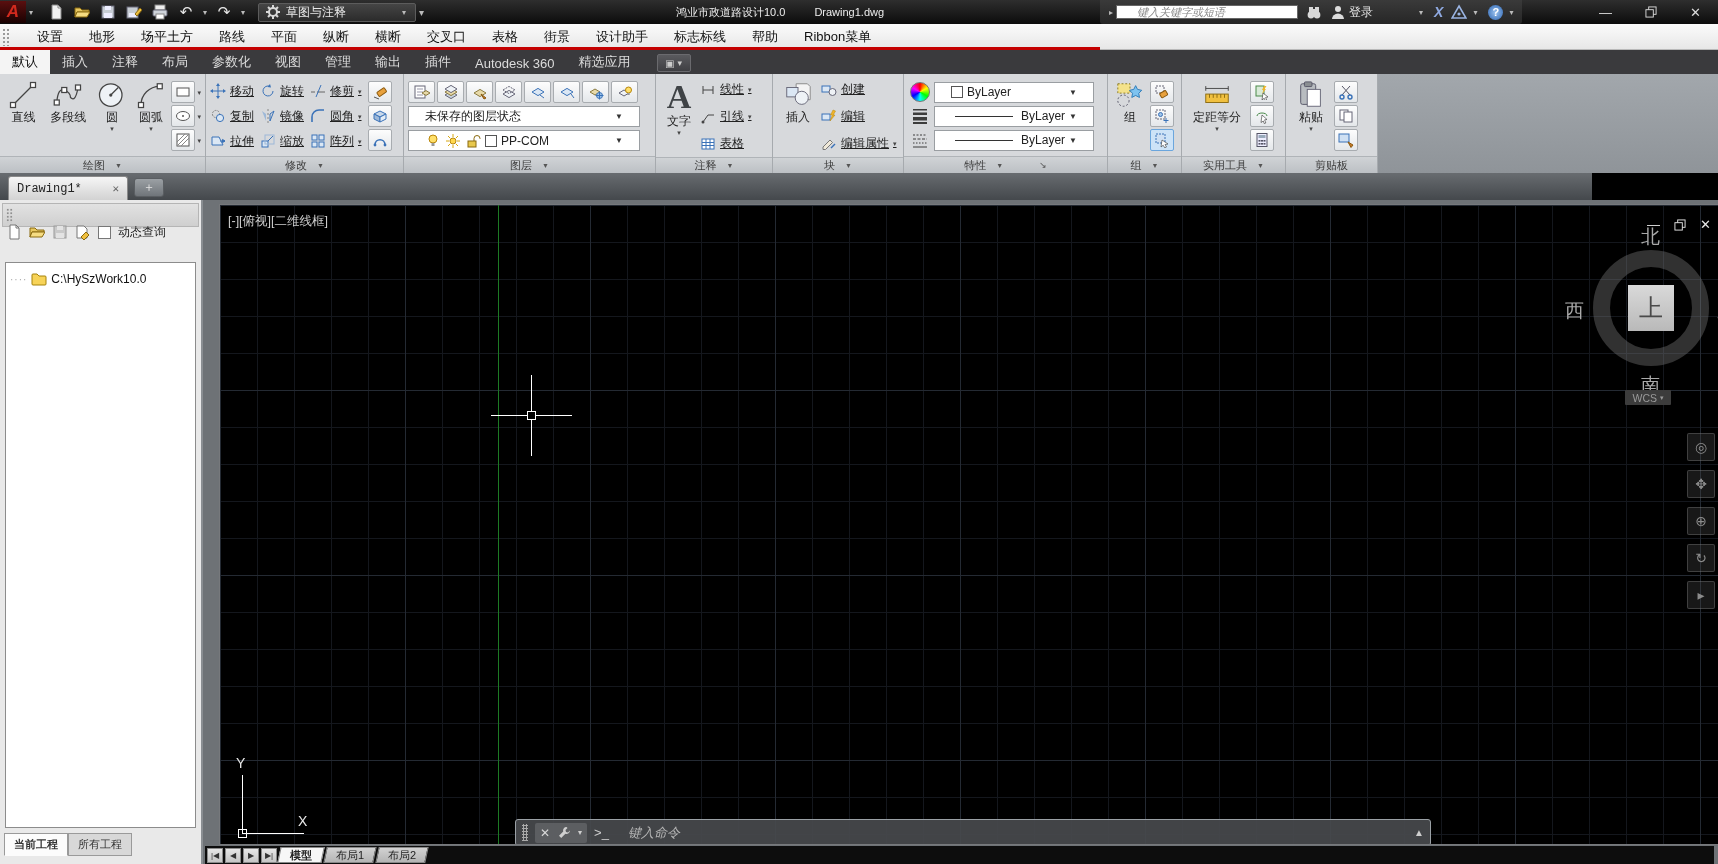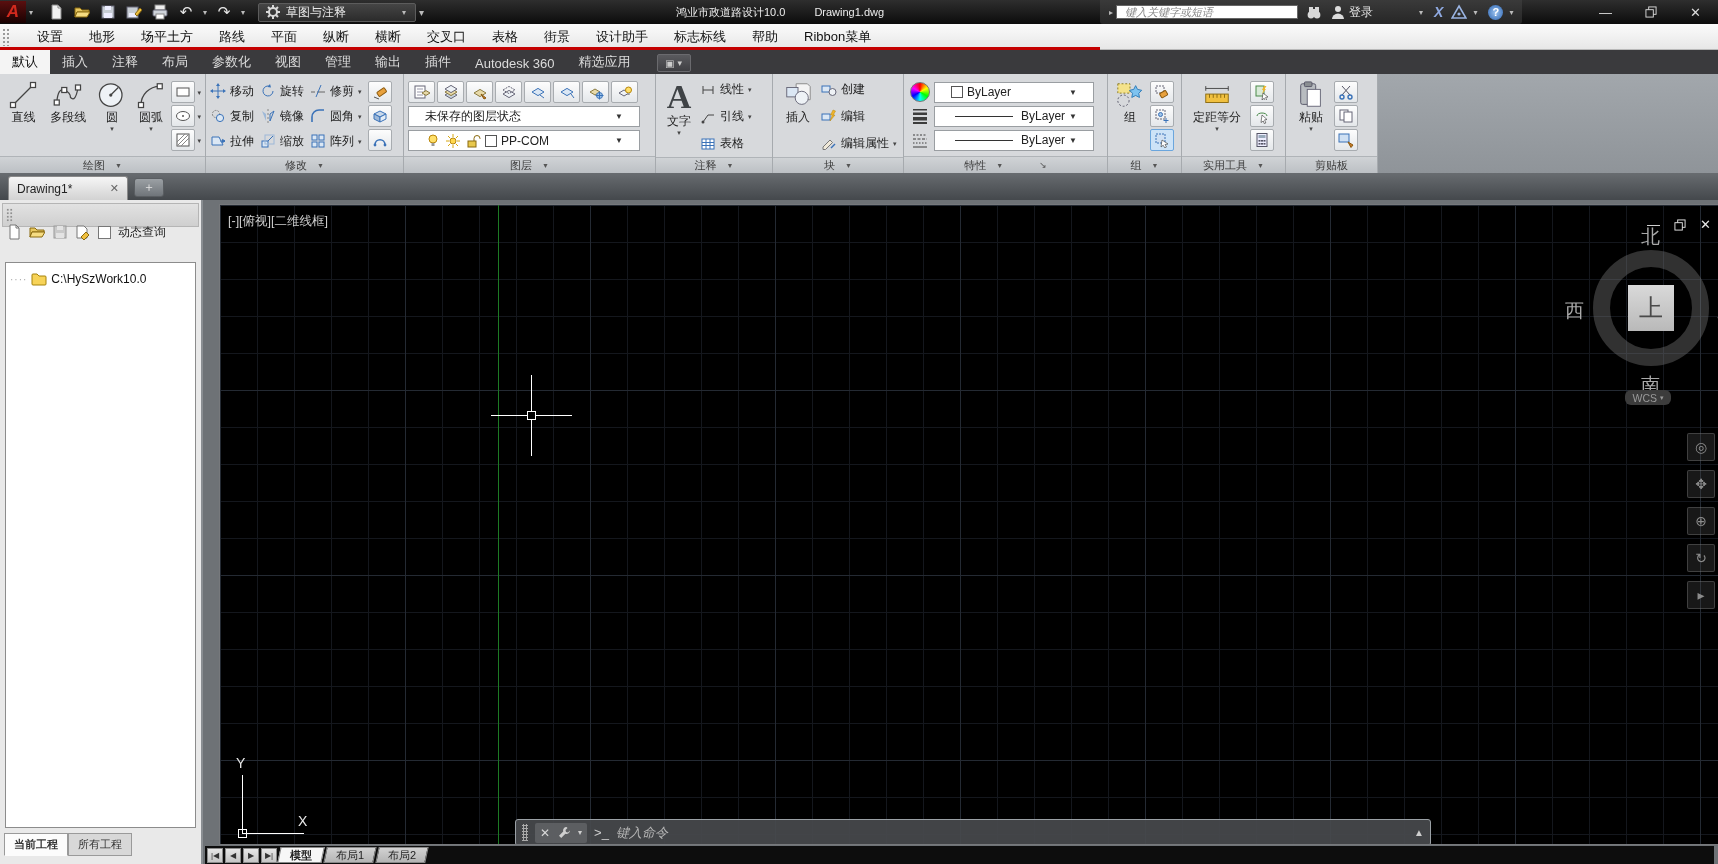--- a/index.html
+++ b/index.html
@@ -17,21 +17,21 @@
   .qat { display:flex; align-items:center; gap:2px; margin-left:8px; }
   .qat .qbtn { width:24px; height:20px; display:flex; align-items:center; justify-content:center; border-radius:2px; }
   .uglyph { font-size:15px; color:#e8e8e8; }
   .wschip { display:flex; align-items:center; gap:5px; margin-left:10px; height:19px; padding:0 6px;
     background:linear-gradient(#454545,#2b2b2b); border:1px solid #5c5c5c; border-radius:2px; width:158px; }
   .wschip .wstext { font-size:12px; color:#e8e8e8; flex:1; }
   .title-center { position:absolute; left:560px; width:440px; text-align:center; font-size:11px; color:#ececec; }
   .title-center .doc { margin-left:26px; }
   .tb-right { position:absolute; left:1100px; display:flex; align-items:center; height:24px;
     background:linear-gradient(#3a3a3a,#262626); padding:0 6px; border-radius:0 0 3px 3px; }
-  .searchbox { width:182px; height:14px; font-size:11px; border:1px solid #666; background:#fff; padding:0 8px; }
+  .searchbox { width:182px; height:14px; font-size:11px; border:1px solid #666; background:#fff; padding:0 20px; }
   .searchbox::placeholder { font-style:italic; color:#888; }
   .tbicon { margin-left:8px; display:flex; align-items:center; gap:3px; font-size:12px; color:#e0e0e0; }
   .help-circ { width:15px; height:15px; border-radius:50%; background:radial-gradient(#9cc3ee,#2a62b0);
     color:#fff; font-size:11px; font-weight:bold; display:flex; align-items:center; justify-content:center; }
   .xletter { color:#8fa9e0; font-weight:bold; font-size:14px; font-style:italic; }
   .winbtns { position:absolute; right:0; top:0; height:24px; display:flex; }
   .winbtn { width:45px; height:24px; display:flex; align-items:center; justify-content:center; color:#ddd; font-size:13px; }
 
   
   .menubar { position:absolute; left:0; top:24px; width:1718px; height:26px;
@@ -56,42 +56,42 @@
   .panels { position:absolute; left:0; top:0; height:99px; display:flex; }
   .panel { height:99px; display:flex; flex-direction:column; background:#d7d9dc; border-right:1px solid #a6aaae; }
   .panel-body { flex:1; display:flex; align-items:stretch; padding:3px 4px 1px 4px; gap:2px; }
   .panel-title { height:17px; background:linear-gradient(#d0d3d6,#bcc0c4); border-top:1px solid #b0b4b8;
     font-size:11px; color:#3c3c3c; display:flex; align-items:center; justify-content:center; gap:10px; }
   .ptcaret { font-size:7px; color:#555; }
   .bigbtn { display:flex; flex-direction:column; align-items:center; justify-content:flex-start;
     font-size:12px; color:#222; padding-top:3px; gap:1px; }
   .bigbtn .blabel { line-height:13px; text-align:center; }
   .caret8 { font-size:7px; color:#444; line-height:7px; }
-  .rowbtn { display:flex; align-items:center; gap:4px; font-size:12px; color:#222; height:25px; }
+  .rowbtn { display:flex; align-items:center; gap:4px; font-size:12px; color:#222; height:25px;text-decoration:underline; }
   .modgrid { display:grid; grid-template-rows:repeat(3,25px); grid-auto-flow:column; column-gap:6px; align-content:center; }
   .sbtn { width:24px; height:22px; border:1px solid #a8acb0; border-radius:2px;
     background:linear-gradient(#fdfdfd,#e4e7ea); display:flex; align-items:center; justify-content:center; }
   .sbtn.sel { background:#cde3f7; border-color:#6ba6dd; }
   .scol { display:flex; flex-direction:column; justify-content:center; gap:2px; }
   .scol .withc { display:flex; align-items:center; gap:2px; }
   .ldrow { display:flex; gap:2px; }
   .ddbox { height:21px; background:#fff; border:1px solid #9a9ea2; display:flex; align-items:center;
     font-size:12px; color:#222; padding:0 16px; gap:4px; }
   .ddbox .dd { margin-left:auto; font-size:8px; color:#333; }
   .layers-col { display:flex; flex-direction:column; gap:3px; justify-content:center; }
   .swatch { width:12px; height:12px; background:#fff; border:1px solid #555; }
   .lineSeg { flex:1; height:1px; background:#333; margin:0 4px; }
   .propicon { width:24px; display:flex; align-items:center; justify-content:center; }
   .colorwheel { width:20px; height:20px; border-radius:50%; border:1px solid #777;
     background:conic-gradient(#f00,#ff0,#0f0,#0ff,#00f,#f0f,#f00); }
   .bigA { font-size:34px; font-weight:bold; color:#3f4346; line-height:34px; font-family:"Liberation Serif","DejaVu Serif",serif; }
 
   
-  .filetabs { position:absolute; left:0; top:173px; width:1718px; height:27px;
-    background:linear-gradient(#686c70,#44484c); display:flex; align-items:flex-end; }
+  .filetabs { position:absolute; left:0; top:173px; width:1592px; height:27px;
+    background:linear-gradient(#686c70,#44484c); display:flex; align-items:flex-end;font-family:Liberation Mono, monospace; }
   .ftab { margin-left:8px; width:120px; height:24px; background:linear-gradient(#f6f6f6,#d2d2d2);
     border:1px solid #8a8a8a; border-bottom:none; border-radius:3px 3px 0 0;
     display:flex; align-items:center; font-size:12px; color:#222; padding:0 8px; }
   .ftab .fx { margin-left:auto; color:#666; font-size:11px; }
   .newtab { margin-left:6px; margin-bottom:3px; width:30px; height:19px; border-radius:3px;
     background:linear-gradient(#9ba0a4,#70757a); border:1px solid #5a5e62;
     display:flex; align-items:center; justify-content:center; color:#e4e4e4; font-size:12px; }
 
   
   .main { position:absolute; left:0; top:200px; width:1718px; height:664px; background:#7c8084; }
@@ -133,42 +133,42 @@
   .compass { position:absolute; left:1373px; top:45px; width:116px; height:116px; }
   .compass .ring { position:absolute; left:0; top:0; width:116px; height:116px; border-radius:50%;
     border:17px solid rgba(130,130,130,.38); }
   .compass .csq { position:absolute; left:35px; top:35px; width:46px; height:46px;
     background:linear-gradient(#d9d9d9,#b9b9b9); display:flex; align-items:center; justify-content:center;
     font-size:24px; color:#4a4a4a; }
   .cdir { position:absolute; font-size:19px; color:#a9a9a9; }
   .cdir.n { left:48px; top:-26px; } .cdir.s { left:48px; top:122px; }
   .cdir.w { left:-28px; top:48px; } .cdir.e { left:124px; top:48px; }
   .wcschip { position:absolute; left:1405px; top:185px; width:46px; height:15px; background:#3c3c3c;
-    color:#9a9a9a; font-size:10.5px; display:flex; align-items:center; justify-content:center; gap:3px; border-radius:6px; }
+    color:#9a9a9a; font-size:10.5px; display:flex; align-items:center; justify-content:center; gap:3px; border-radius:1px; }
 
   .navbar { position:absolute; right:10px; top:228px; width:30px; display:flex; flex-direction:column; gap:9px; }
   .navbtn { width:28px; height:28px; border:1px solid rgba(160,160,160,.3); background:rgba(70,70,70,.35);
     color:#8c8c8c; font-size:14px; display:flex; align-items:center; justify-content:center; border-radius:2px; }
 
   .ucs { position:absolute; left:12px; top:550px; width:90px; height:90px; }
   .ucs .vline { position:absolute; left:10px; top:20px; width:1px; height:58px; background:#fff; }
   .ucs .hline { position:absolute; left:10px; top:78px; width:62px; height:1px; background:#fff; }
   .ucs .obox { position:absolute; left:6px; top:74px; width:9px; height:9px; border:1px solid #fff; }
   .ucs .ylab { position:absolute; left:4px; top:0px; color:#e8e8e8; font-size:14px; }
   .ucs .xlab { position:absolute; left:66px; top:58px; color:#e8e8e8; font-size:14px; }
 
   .cmdbar { position:absolute; left:295px; top:614px; width:916px; height:27px;
     background:rgba(72,74,77,.92); border:1px solid #9aa0a5; border-radius:3px;
     display:flex; align-items:center; padding:0 6px; gap:7px; }
   .cmdgrip { width:6px; height:17px; background-image:radial-gradient(#aaa 1px, transparent 1.2px); background-size:3px 3px; }
   .cmdchip { display:flex; align-items:center; gap:6px; background:rgba(110,112,115,.6); border-radius:2px; padding:2px 5px; }
   .cmdx { color:#d8d8d8; font-size:12px; }
   .cmdcaret { color:#cfcfcf; font-size:8px; }
   .cmdprompt { color:#cfcfcf; font-size:13px; }
-  .cmdtext { color:#b5b5b5; font-size:13px; font-style:italic; }
+  .cmdtext { color:#b5b5b5; font-size:13px; font-style:italic;margin-left:12px; }
   .cmdup { margin-left:auto; color:#cfcfcf; font-size:10px; }
 
   
   .tabstrip { position:absolute; left:2px; top:646px; width:1509px; height:18px; background:#0d0d0d;
     display:flex; align-items:center; }
   .navsq { width:16px; height:15px; margin-left:2px; background:linear-gradient(#e6e6e6,#c6c6c6);
     border:1px solid #8a8a8a; color:#333; font-size:8px; display:flex; align-items:center; justify-content:center; }
   .mtab { height:16px; margin-left:2px; padding:0 10px; font-size:11px; display:flex; align-items:center;
     background:linear-gradient(#d2d2d2,#b5b5b5); color:#222; border:1px solid #888; transform:skewX(-12deg); }
   .mtab span { transform:skewX(12deg); }

